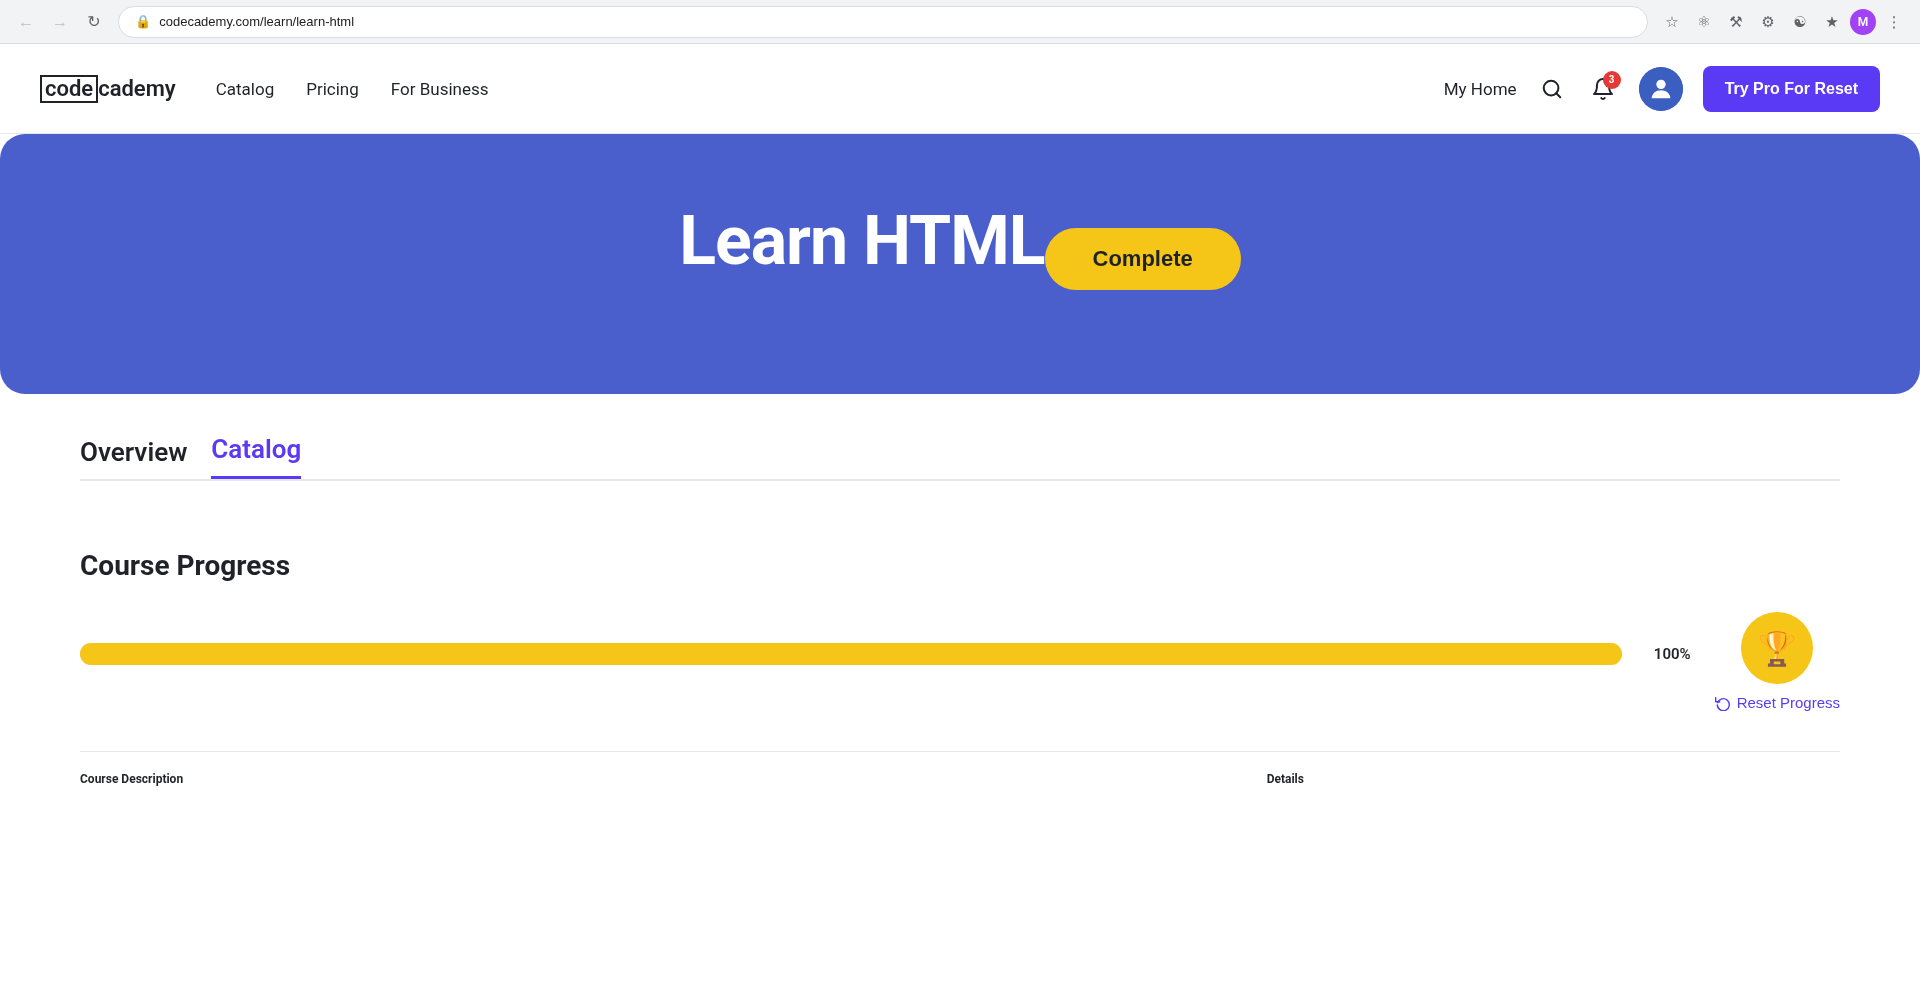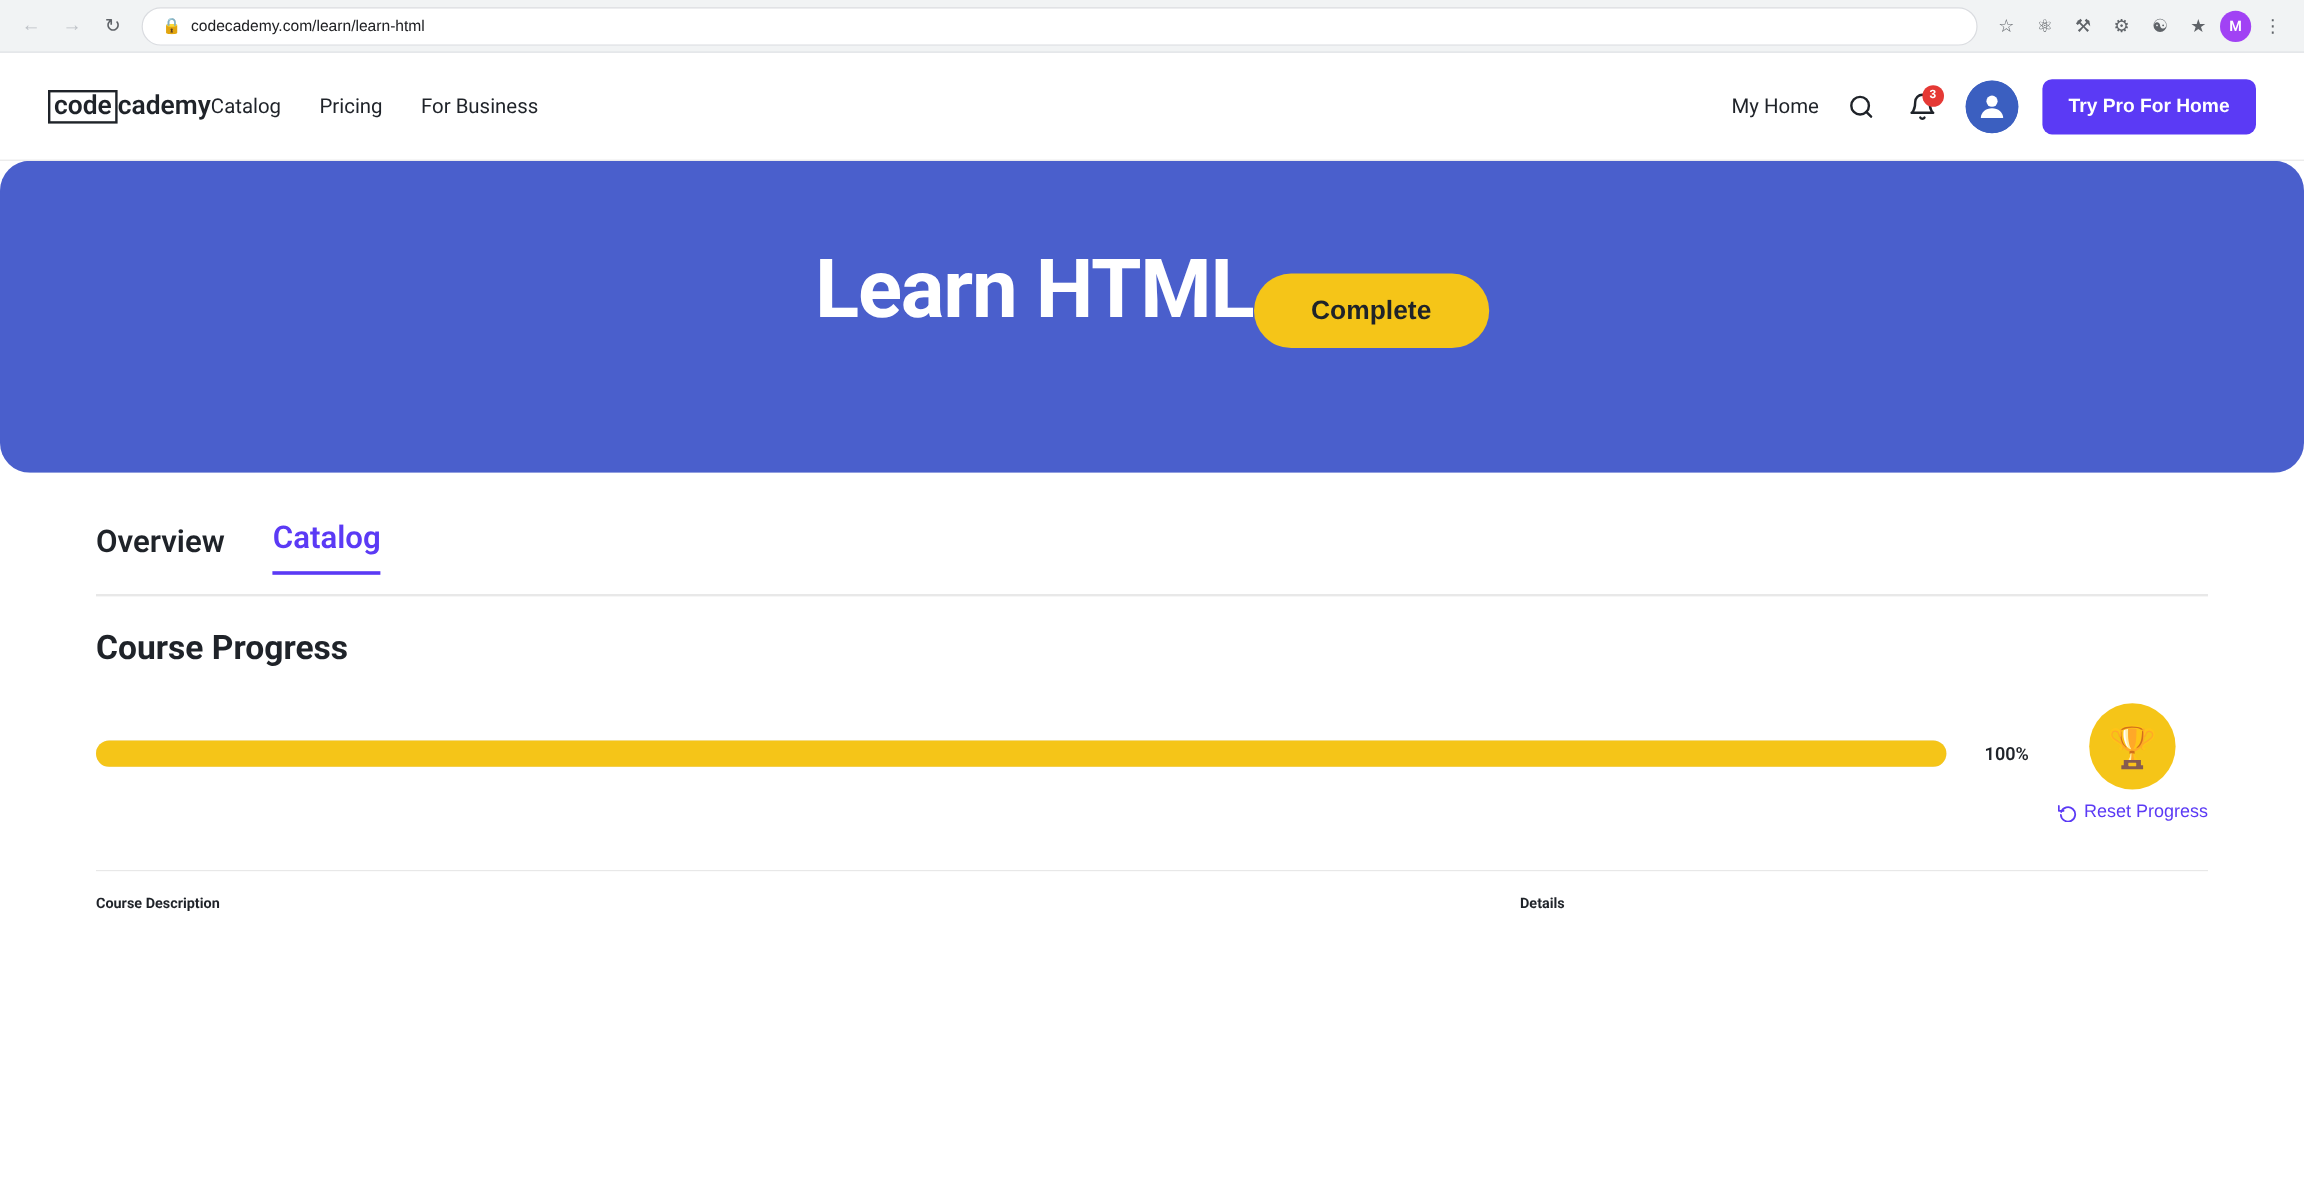--- a/index.html
+++ b/index.html
@@ -95,20 +95,21 @@
       padding: 0 40px;
       height: 90px;
       background: #fff;
       border-bottom: 1px solid #e8e8e8;
       position: relative;
       z-index: 10;
     }
     .logo-container {
       display: flex;
       align-items: center;
+      margin-right: 40px;
       text-decoration: none;
     }
     .logo-text {
       font-size: 22px;
       font-weight: 600;
       color: #1f2329;
       line-height: 1;
     }
     .logo-text .code-box {
       display: inline-block;
@@ -240,24 +241,24 @@
     
     .main-content {
       padding: 40px 80px;
       background: #fff;
     }
 
     
     .tabs-row {
       display: flex;
       align-items: flex-end;
-      gap: 40px;
-      margin-bottom: 26px;
+      gap: 24px;
+      margin-bottom: 68px;
       border-bottom: 2px solid #e8e8e8;
-      padding-bottom: 16px;
+      padding-bottom: 0;
     }
     .tab-item {
       font-size: 26px;
       font-weight: 600;
       color: #1f2329;
       cursor: pointer;
       padding-bottom: 12px;
       text-decoration: none;
     }
     .tab-item.active {
@@ -402,21 +403,21 @@
         <span class="notification-badge">3</span>
       </button>
       <button class="avatar-btn">
         <div class="avatar-inner">
           <svg width="28" height="28" viewBox="0 0 24 24" fill="white">
             <circle cx="12" cy="8" r="4"></circle>
             <path d="M4 20c0-4 3.6-7 8-7s8 3 8 7"></path>
           </svg>
         </div>
       </button>
-      <button class="try-pro-btn">Try Pro For Home</button>
+      <button class="try-pro-btn">Try Pro For Reset</button>
     </div>
   </nav>
 
   <div class="hero-banner">
     <h1 class="hero-title">Learn HTML</h1>
     <button class="complete-btn">Complete</button>
   </div>
 
   <div class="main-content">
 

